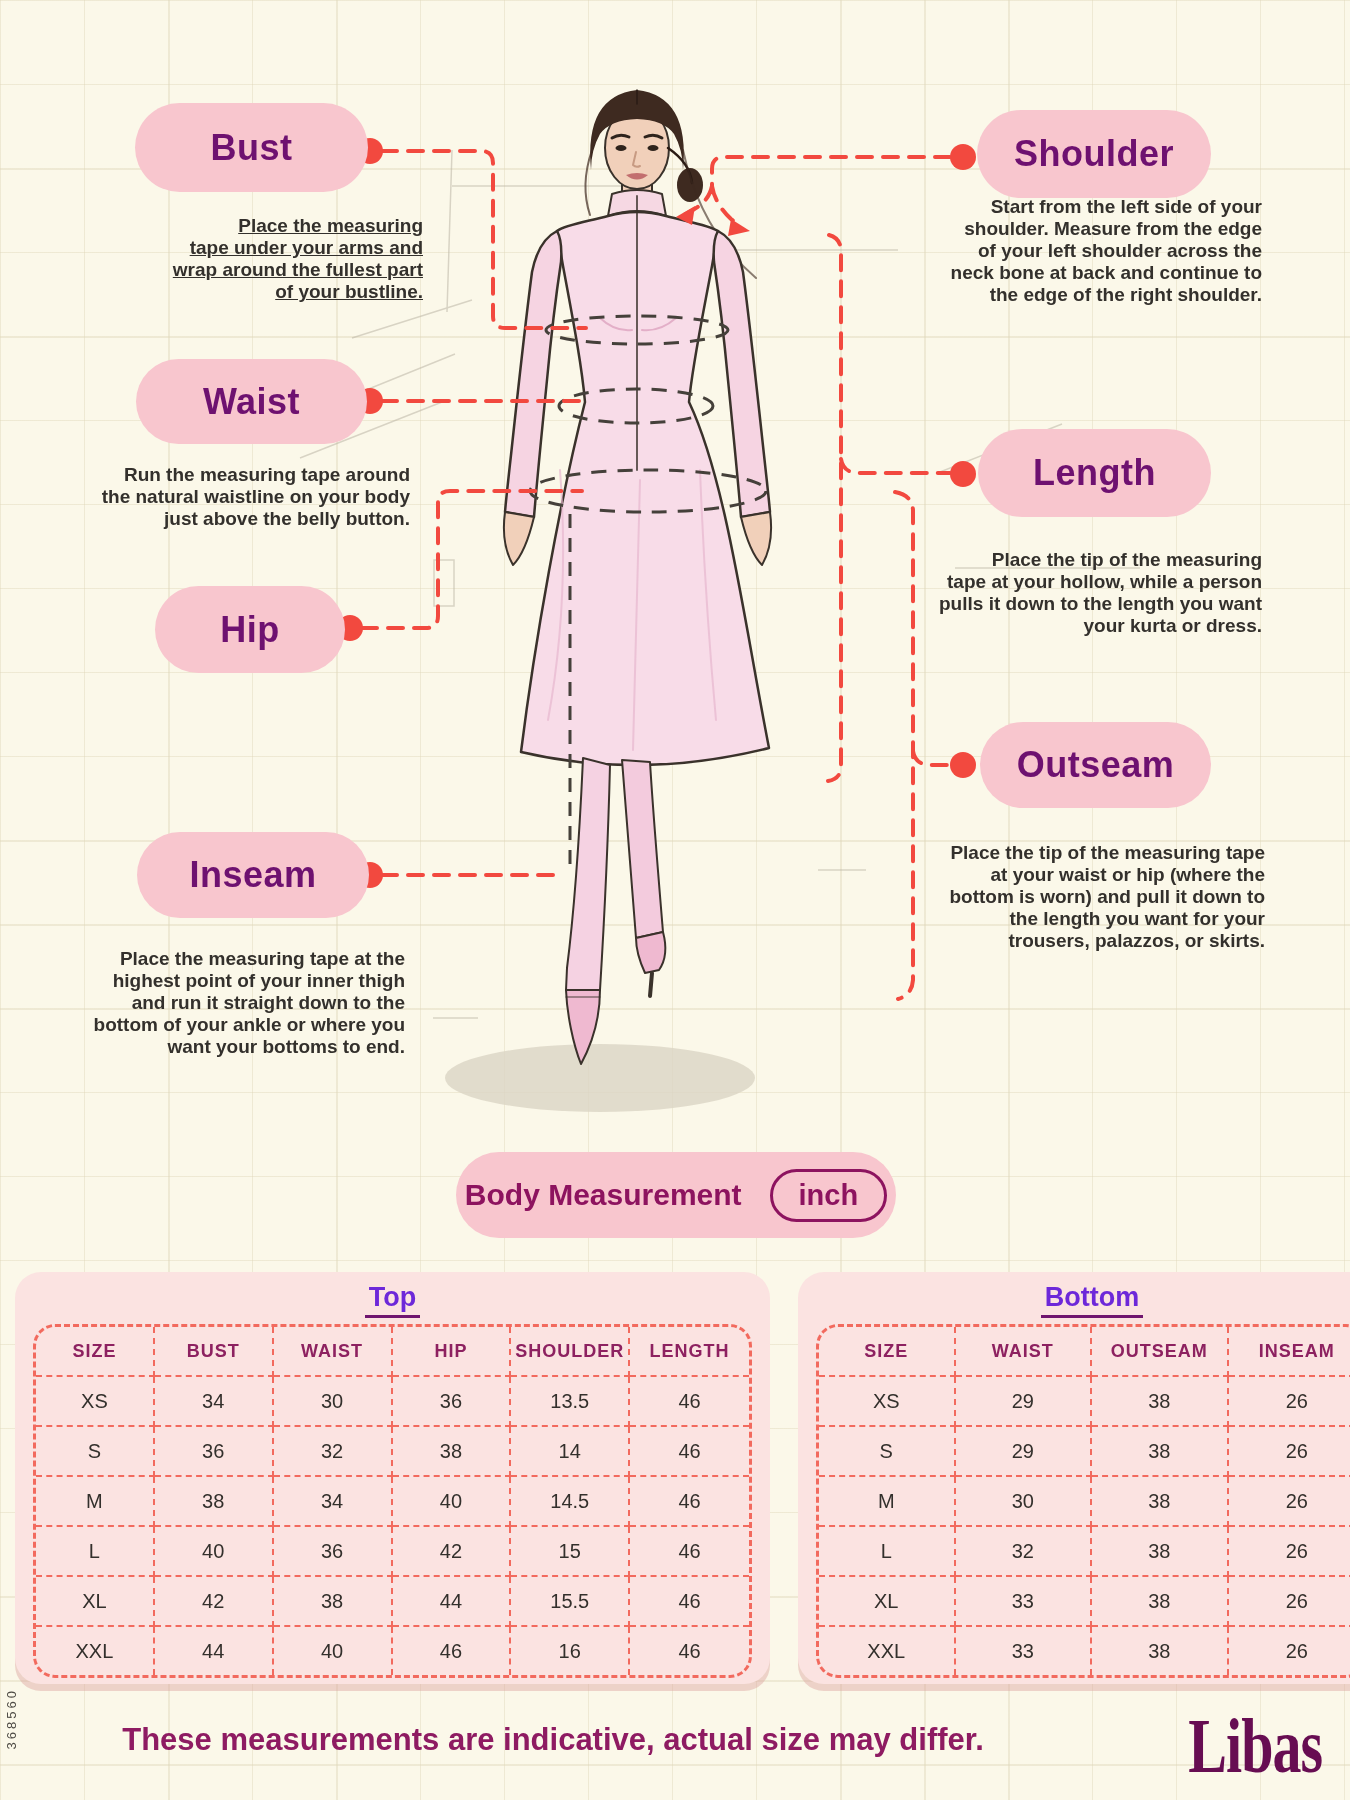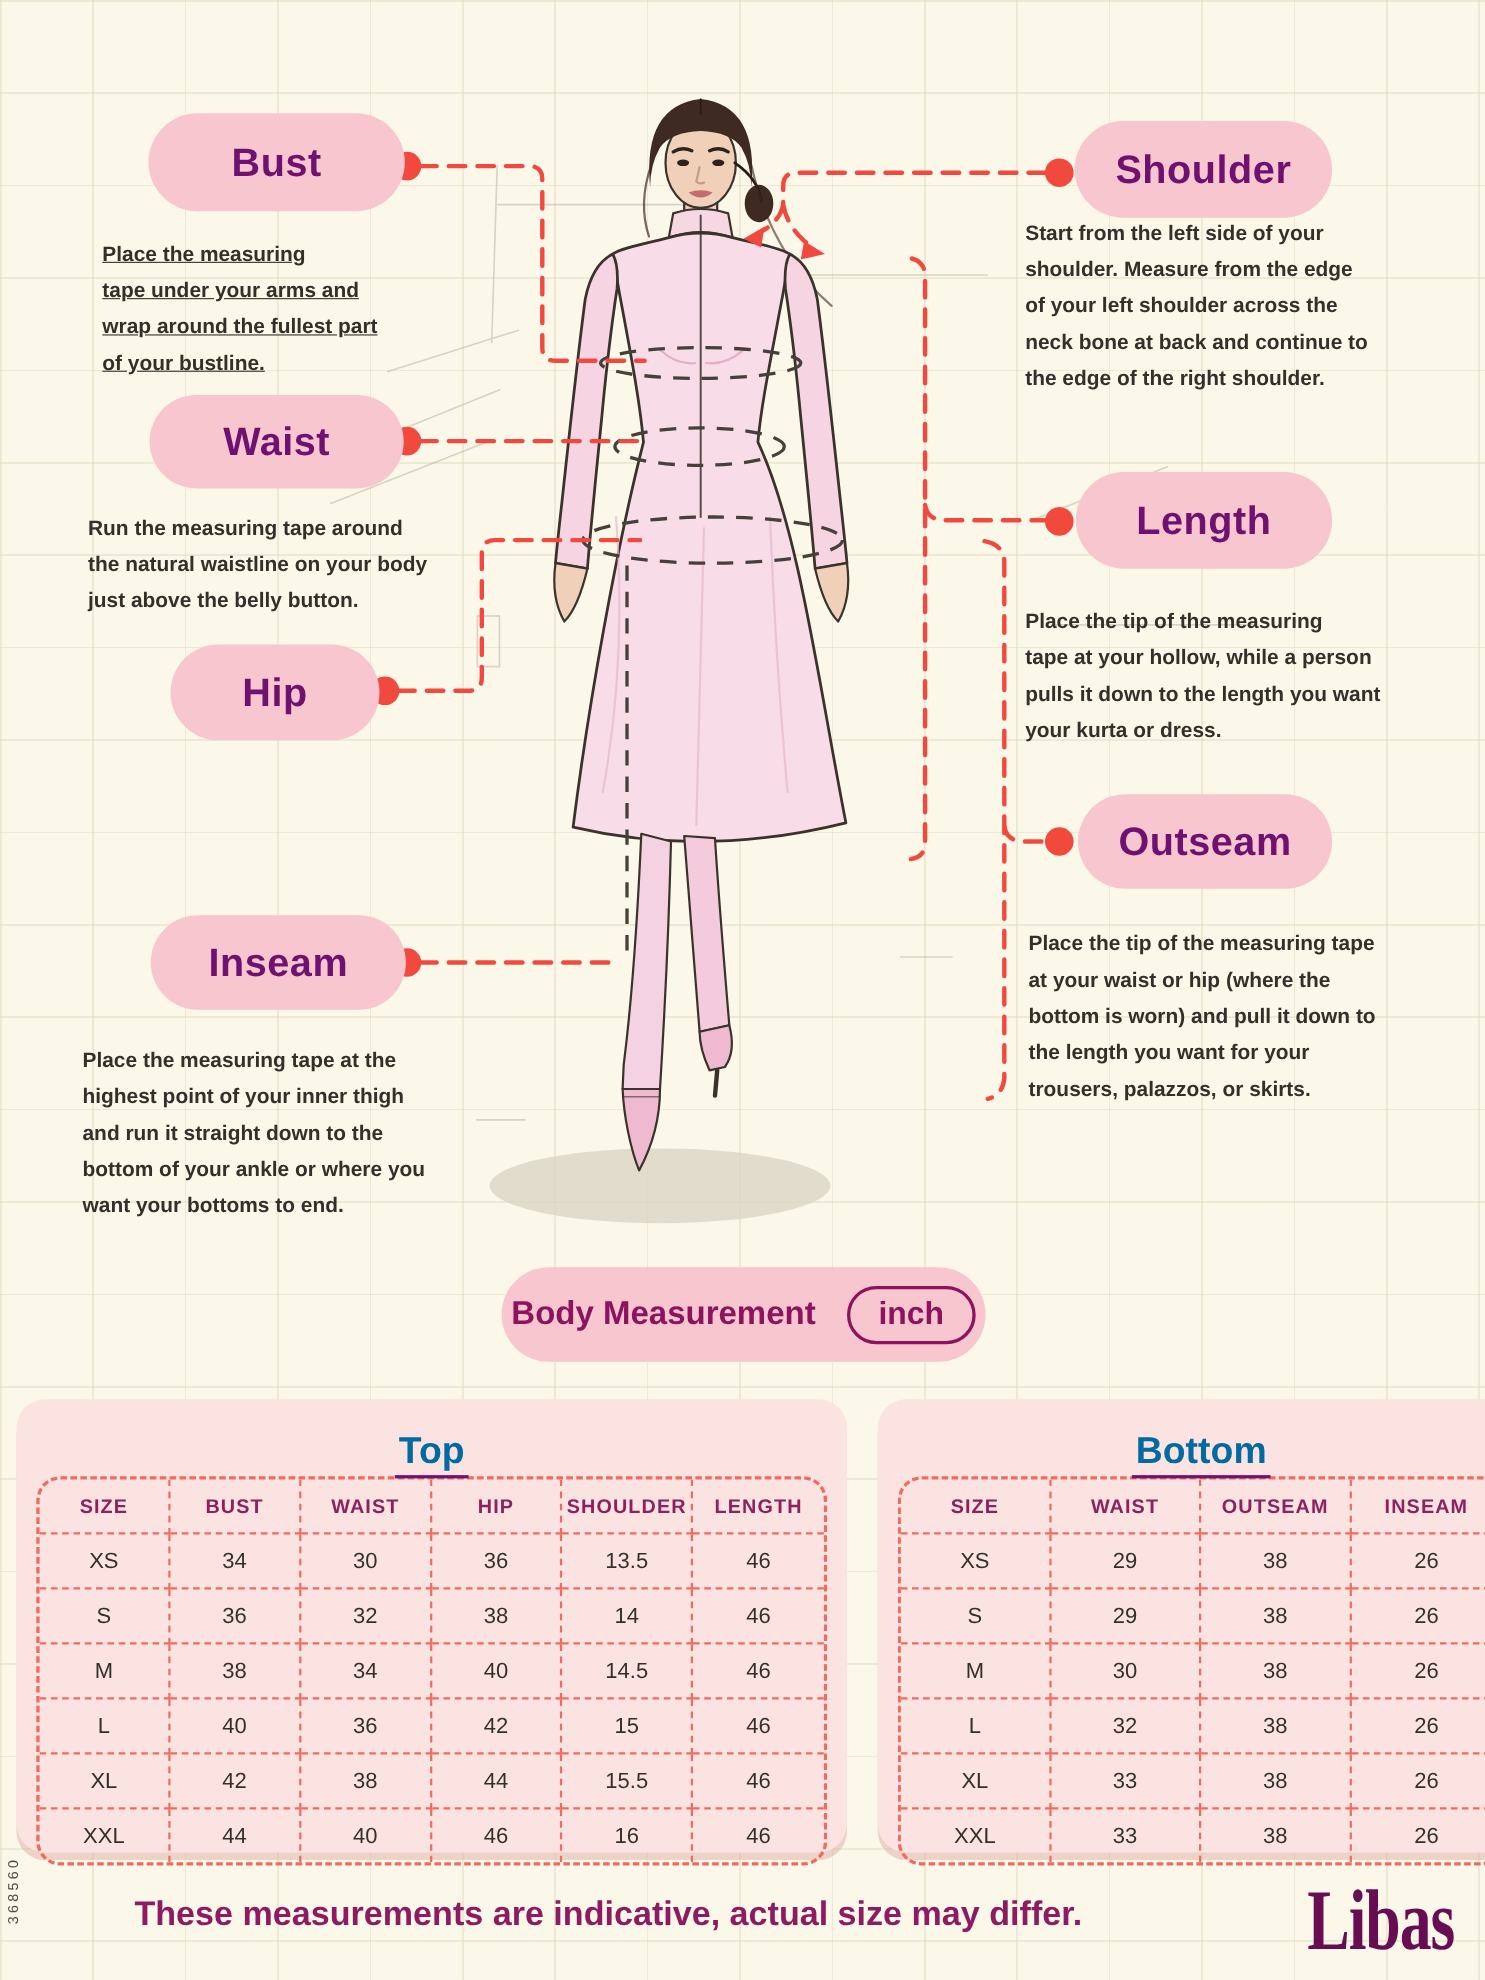--- a/index.html
+++ b/index.html
@@ -13,22 +13,22 @@
   }
   svg.overlay{position:absolute; left:0; top:0; width:1350px; height:1800px; pointer-events:none;}
 
   
   .pill{
     position:absolute; background:#F8C6CE; border-radius:60px;
     display:flex; align-items:center; justify-content:center;
     color:#6E1170; font-weight:bold; font-size:36px; letter-spacing:.5px;
   }
   .desc{
-    position:absolute; width:330px; text-align:left; white-space:pre-line;
-    color:#33302C; font-size:19px; line-height:33px; font-weight:600;
+    position:absolute; width:330px; text-align:right; white-space:pre-line;
+    color:#33302C; font-size:19px; line-height:22px; font-weight:600;
   }
 
   
   .unit-pill{
     position:absolute; left:456px; top:1152px; width:440px; height:86px;
     background:#F8C6CE; border-radius:43px;
     display:flex; align-items:center; justify-content:center; gap:28px;
   }
   .unit-pill .bm-label{color:#8D135F; font-weight:bold; font-size:30px;}
   .unit-pill .unit-toggle{
@@ -36,22 +36,22 @@
     border:3px solid #8D135F; border-radius:30px; padding:7px 26px; background:transparent;
     font-family:"Liberation Sans", sans-serif; cursor:pointer;
   }
 
   
   .panel{
     position:absolute; top:1272px; height:412px; background:#FBE3E1; border-radius:26px;
     box-shadow:0 7px 0 rgba(219,165,160,.45);
   }
   .panel .ptitle{
-    text-align:center; margin-top:28px; height:38px;
-    color:#0369a1; font-weight:bold; font-size:34px;
+    text-align:center; margin-top:10px; height:38px;
+    color:#6d28d9; font-weight:bold; font-size:27px;
   }
   .panel .ptitle span{border-bottom:3px solid #70156F; padding:0 4px 3px 4px;}
   .dash-table{
     margin:4px 18px 0 18px; border:3px dashed #F26A5E; border-radius:22px; overflow:hidden;text-align:right;
   }
   .trow{display:grid;}
   .cols6{grid-template-columns:repeat(6,1fr);}
   .cols4{grid-template-columns:repeat(4,1fr);}
   .tcell{
     height:48px; display:flex; align-items:center; justify-content:center;

